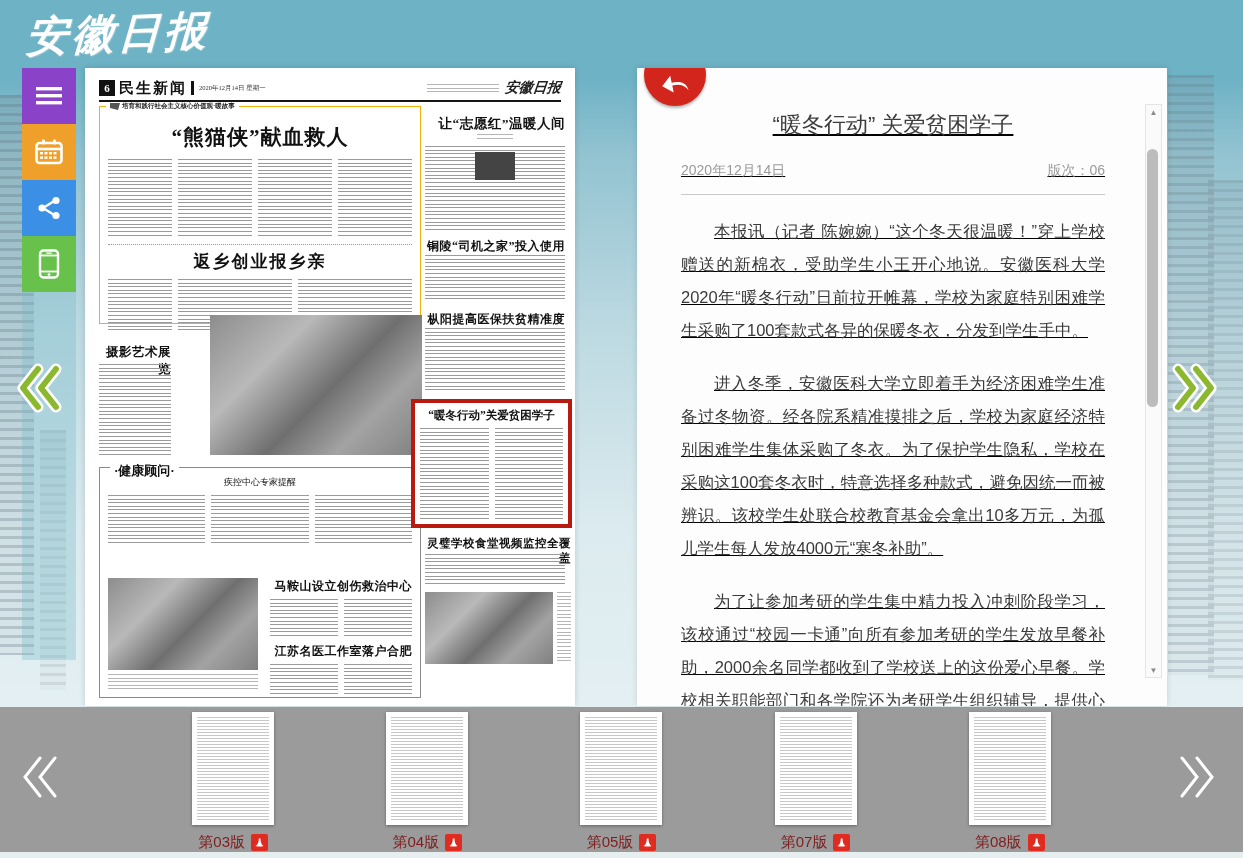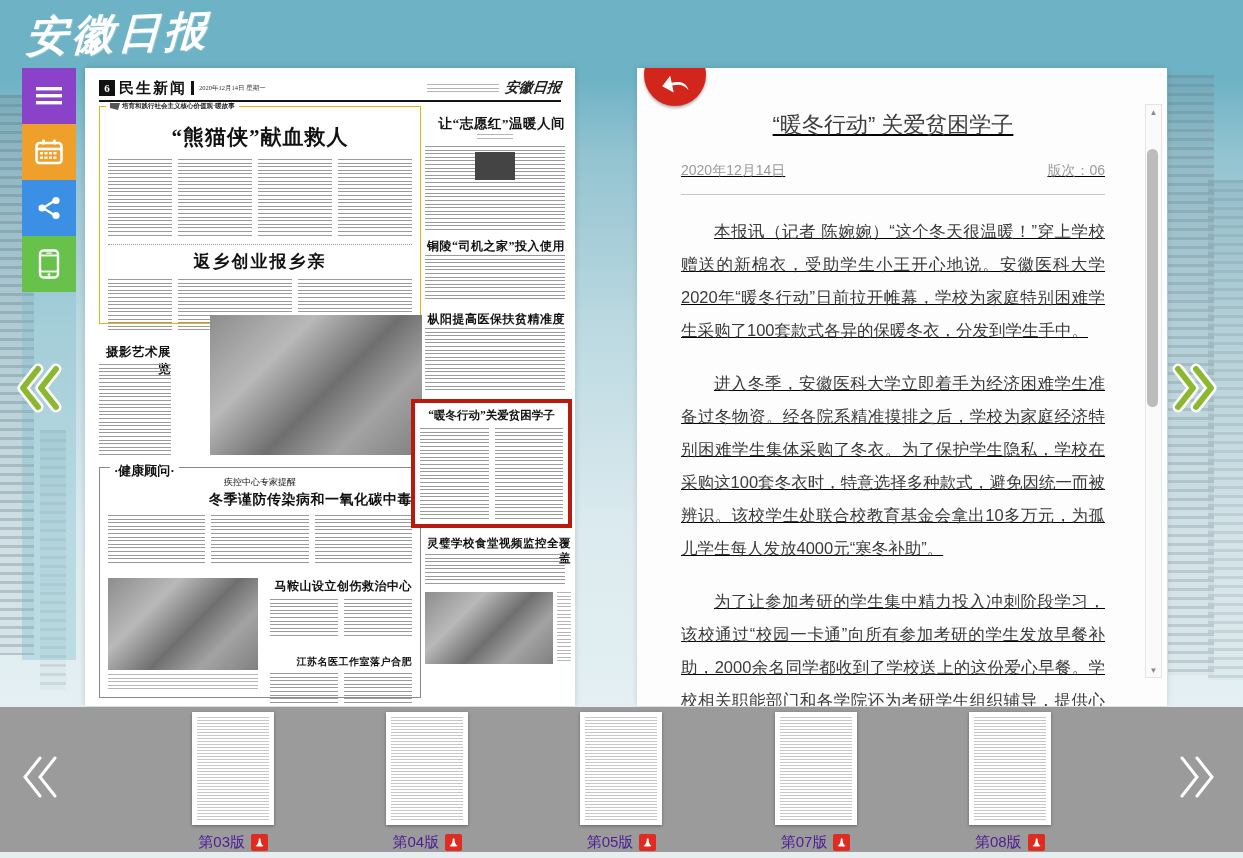--- a/index.html
+++ b/index.html
@@ -108,21 +108,21 @@
     background-size:62% 6%,42% 16%;background-position:18% 58%,8% 82%;}
   .t06 .mini{background:#cde4ab;}
   .t06 .mini::before{background:repeating-linear-gradient(180deg,#97ad77 0 1px,transparent 1px 3px);}
   .t06::after{background-image:linear-gradient(#78905c,#8da471);background-size:56% 24%;background-position:45% 46%;}
   .t07::after{background-image:linear-gradient(#606060,#848484);background-size:58% 20%;background-position:80% 28%;}
   .t08::after{background-image:linear-gradient(#79b68c,#4e8b66),linear-gradient(#4d7fae,#6fa3c8);
     background-size:100% 22%,100% 15%;background-position:50% 2%,50% 98%;}
   .t09::after{background-image:linear-gradient(#5d8fc0,#7fb0d8);background-size:100% 17%;background-position:50% 1%;}
   .t06 .mini{width:100px;}
   .tlabel{margin-top:8px;display:flex;align-items:center;gap:6px;}
-  .tlabel span{color:#4c1d95;font-size:15px;}
+  .tlabel span{color:#7f1d1d;font-size:15px;}
   .pdf{width:17px;height:17px;background:#e02c20;border-radius:2px;display:flex;align-items:center;justify-content:center;}
 </style>
 </head>
 <body>
 
 <div id="stage">
 
   <div class="bldg b1"></div>
   <div class="bldg b2"></div>
   <div class="bldg b3"></div>
@@ -208,35 +208,34 @@
       </div>
     </div>
 
     <div class="p-abs h-md" style="left:14px;top:276px;width:72px;">摄影艺术展览</div>
     <div class="p-abs tl" style="left:14px;top:296px;width:72px;height:92px;"></div>
     <div class="p-abs ph" style="left:125px;top:247px;width:212px;height:140px;"></div>
 
     <div class="p-abs healthbox">
       <div class="hb-label">·健康顾问·</div>
       <div class="kicker">疾控中心专家提醒</div>
-      <div class="h-md" style="font-size:14px;">冬季谨防传染病和一氧化碳中毒</div>
       <div class="cols" style="height:48px;margin-top:6px;">
         <div class="tl"></div>
         <div class="tl"></div>
         <div class="tl"></div>
       </div>
       <div class="ph" style="position:absolute;left:8px;top:110px;width:150px;height:92px;"></div>
       <div class="tl-lt" style="position:absolute;left:8px;top:206px;width:150px;height:16px;"></div>
       <div style="position:absolute;left:170px;top:110px;width:142px;">
         <div class="h-md" style="font-size:12px;">马鞍山设立创伤救治中心</div>
         <div class="cols" style="height:38px;margin-top:4px;">
           <div class="tl"></div>
           <div class="tl"></div>
         </div>
-        <div class="h-md" style="font-size:10px;margin-top:18px;">江苏名医工作室落户合肥</div>
+        <div class="h-md" style="font-size:12px;margin-top:6px;">江苏名医工作室落户合肥</div>
         <div class="cols" style="height:30px;margin-top:4px;">
           <div class="tl"></div>
           <div class="tl"></div>
         </div>
       </div>
     </div>
 
     <div class="p-abs h-md" style="left:340px;top:47px;width:140px;font-size:13.5px;">让“志愿红”温暖人间</div>
     <div class="p-abs tl-lt" style="left:392px;top:66px;width:36px;height:6px;"></div>
     <div class="p-abs tl" style="left:340px;top:78px;width:140px;height:84px;"></div>

